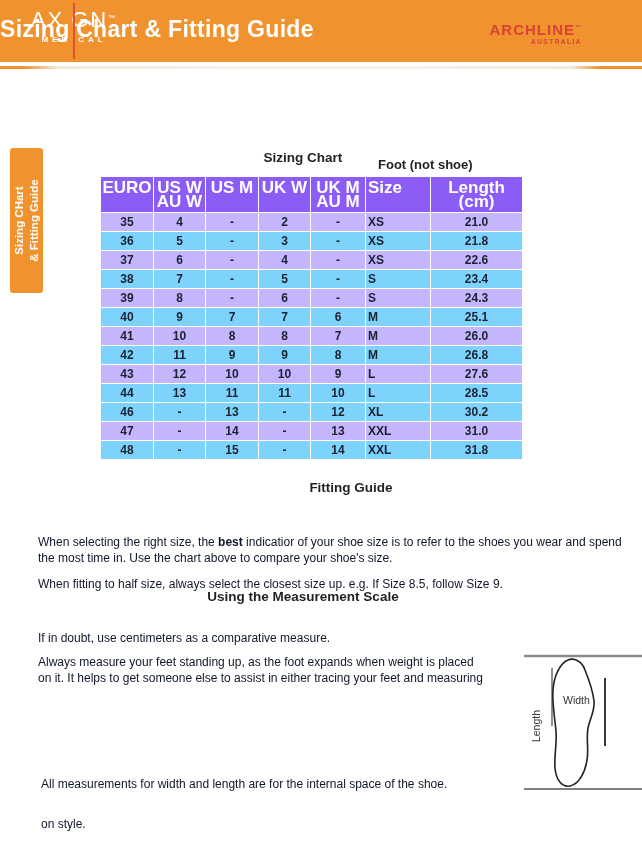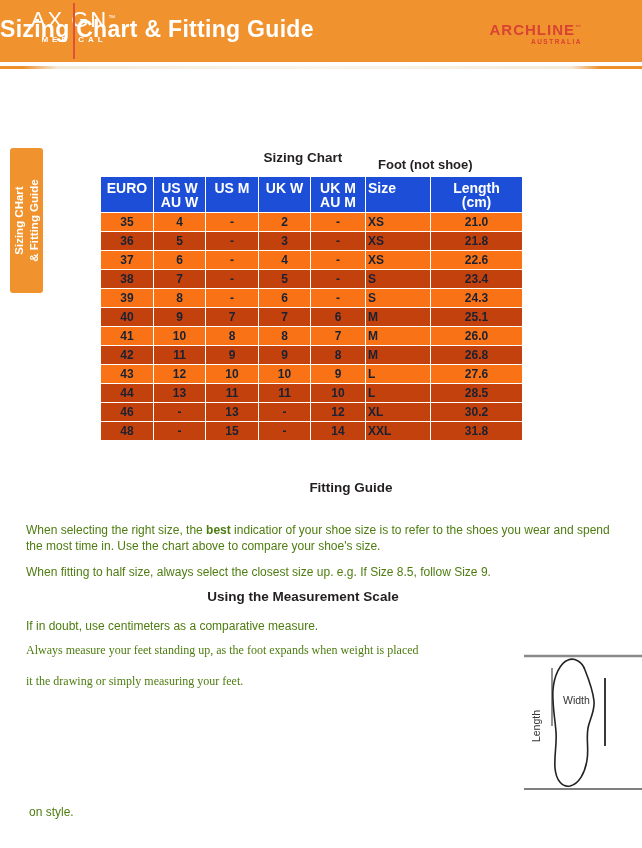--- a/index.html
+++ b/index.html
@@ -30,38 +30,38 @@
                  transform:rotate(-90deg) translateX(-145px);transform-origin:top left;
                  color:#fff;font-size:11.5px;font-weight:700;line-height:15px;text-align:center;padding-top:2px;}
 
   
   .chart-title{position:absolute;left:92px;top:150px;width:422px;text-align:center;
                font-size:13.5px;font-weight:700;color:#231F20;}
   .foot-note{position:absolute;left:378px;top:157px;width:140px;
              font-size:13px;font-weight:700;color:#231F20;}
   table.sizing-table{position:absolute;left:100px;top:176px;width:422px;
                      border-collapse:collapse;table-layout:fixed;}
-  .sizing-table th{background:#1d4ed8;color:#fff;font-size:14px;font-weight:700;
+  .sizing-table th{background:#8b5cf6;color:#fff;font-size:17px;font-weight:700;
                    vertical-align:top;padding:4px 0 3px;height:34px;border:1px solid #fff;
                    line-height:14px;text-align:center;box-sizing:border-box;}
   .sizing-table td{height:19px;font-size:12px;font-weight:700;color:#1A2133;text-align:center;
                    border:1px solid #fff;padding:0;box-sizing:border-box;}
-  .sizing-table tr.row-blue td{background:#f97316;}
-  .sizing-table tr.row-lav td{background:#c2410c;}
+  .sizing-table tr.row-blue td{background:#c4b5fd;}
+  .sizing-table tr.row-lav td{background:#7dd3fc;}
   .sizing-table .col-size{text-align:left;padding-left:2px;}
 
   
   .h{position:absolute;width:606px;text-align:center;font-size:13.5px;font-weight:700;color:#231F20;margin:0;}
-  .p{position:absolute;font-size:12px;color:#4d7c0f;line-height:15.5px;margin:4px;}
+  .p{position:absolute;font-size:12px;color:#0f172a;line-height:15.5px;margin:16px;}
   .h-fitting{top:480px;left:0;padding-left:48px;}
   .p-fg1{top:519px;left:22px;}
   .p-fg2{top:561px;left:22px;}
   .h-using{top:589px;left:0;}
   .p-ms1{top:615px;left:22px;text-align:center;}
-  .p-ms2{top:639px;left:22px;font-family:Liberation Serif, serif;}
+  .p-ms2{top:639px;left:22px;}
   .p-ms3{top:697px;left:25px;}
   .p-ms4{top:761px;left:25px;}
   .p-ms5{top:785px;left:25px;}
 
   
   .foot-diagram{position:absolute;left:516px;top:646px;width:152px;height:150px;margin:0;text-decoration:underline;}
 </style>
 </head>
 <body>
 
@@ -226,20 +226,29 @@
         </tr>
         <tr class="row-lav">
           <td>46</td>
           <td>-</td>
           <td>13</td>
           <td>-</td>
           <td>12</td>
           <td class="col-size">XL</td>
           <td>30.2</td>
         </tr>
+        <tr class="row-blue">
+          <td>47</td>
+          <td>-</td>
+          <td>14</td>
+          <td>-</td>
+          <td>13</td>
+          <td class="col-size">XXL</td>
+          <td>31.0</td>
+        </tr>
         <tr class="row-lav">
           <td>48</td>
           <td>-</td>
           <td>15</td>
           <td>-</td>
           <td>14</td>
           <td class="col-size">XXL</td>
           <td>31.8</td>
         </tr>
       </tbody>
@@ -252,24 +261,24 @@
   </p>
 
   <p class="p p-fg2">When fitting to half size, always select the closest size up. e.g. If Size 8.5, follow Size 9.</p>
 
   <h2 class="h h-using">Using the Measurement Scale</h2>
 
   <p class="p p-ms1">If in doubt, use centimeters as a comparative measure.</p>
 
   <p class="p p-ms2">
     <span>Always measure your feet standing up, as the foot expands when weight is placed</span><br>
-    <br>
-    <span>it the drawing or simply measuring your feet.</span>
+    <span>on it. It helps to get someone else to assist in either tracing your feet and measuring</span><br>
   </p>
 
+  <p class="p p-ms4">All measurements for width and length are for the internal space of the shoe.</p>
 
   <p class="p p-ms5">
     <br>
     <span>on style.</span>
   </p>
 
   <figure class="foot-diagram">
     <svg width="152" height="150" viewBox="0 0 152 150" xmlns="http://www.w3.org/2000/svg">
       <line x1="8" y1="10" x2="146" y2="10" stroke="#8a8a8a" stroke-width="2.5"></line>
       <line x1="8" y1="143" x2="146" y2="143" stroke="#555555" stroke-width="1.3"></line>

